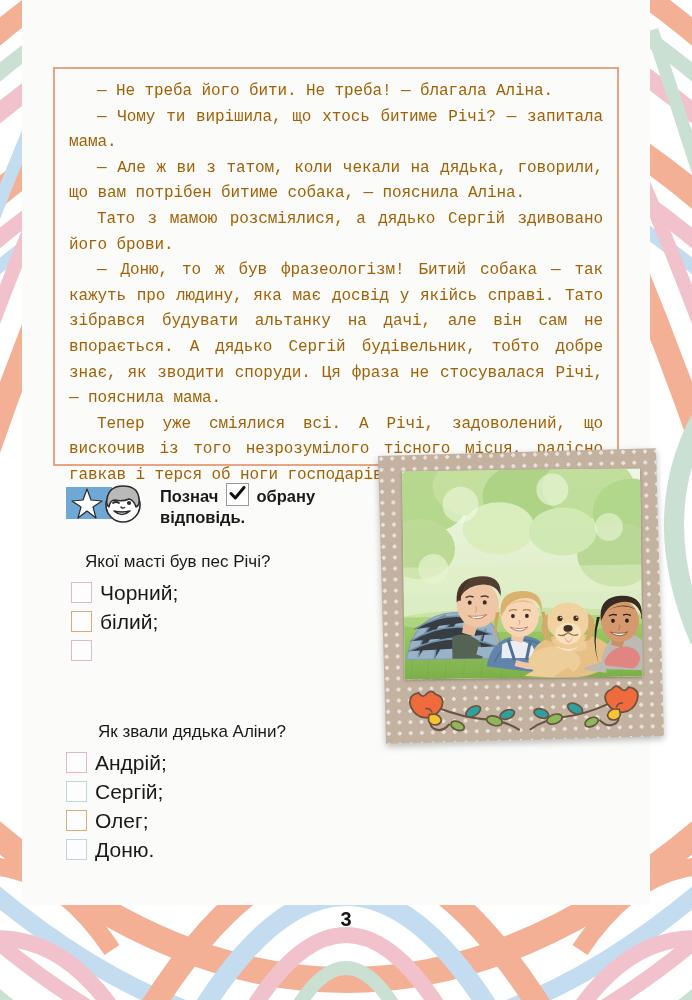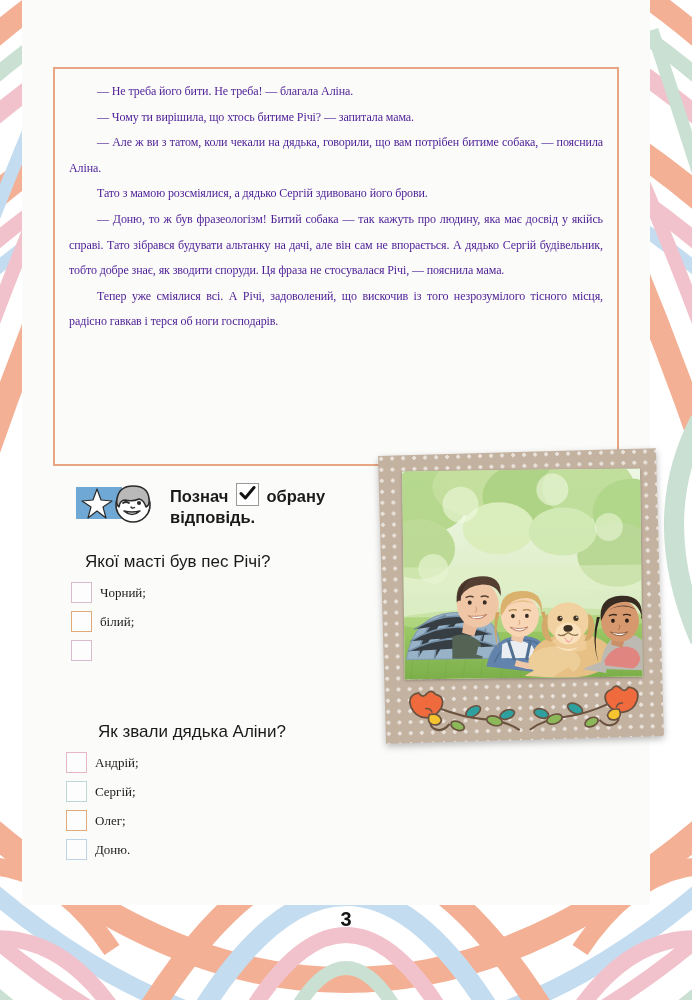--- a/index.html
+++ b/index.html
@@ -58,41 +58,40 @@
     width: 566px;
     height: 399px;
     border: 2px solid #e8a583;
     background: #fbfbfa;
     box-sizing: border-box;
     z-index: 2;
     padding: 10px 14px 0 14px;
   }
   .story-p {
     margin: 0;
-    font-size: 12px;
+    font-size: 16px;
     line-height: 25.6px;
-    color: #4c1d95;
+    color: #a16207;
     text-align: justify;
     text-indent: 28px;
     hyphens: manual;
-    font-family: Liberation Serif, serif;
+    font-family: Liberation Mono, monospace;
     letter-spacing: -0.1px;
   }
 
   
   #task-row {
     position: absolute;
     left: 66px;
     top: 481px;
     width: 320px;
     z-index: 2;
     display: flex;
     align-items: flex-start;
     gap: 10px;
-    margin-left: 10px;
   }
   #task-badge {
     flex: 0 0 auto;
     width: 84px;
     height: 44px;
     position: relative;
   }
   #task-text {
     font-size: 16.5px;
     line-height: 21px;
@@ -137,24 +136,24 @@
   }
   .opt-box {
     flex: 0 0 auto;
     width: 21px;
     height: 21px;
     border: 1.7px solid #cccccc;
     background: #fdfdfd;
     box-sizing: border-box;
   }
   .opt-label {
-    font-size: 13px;
+    font-size: 21px;
     color: #1a1a1a;
     line-height: 1;
-    font-family: Liberation Serif, serif;
+    font-family: Liberation Sans, sans-serif;
     white-space: nowrap;
   }
 
   
   #photo-card {
     position: absolute;
     left: 382px;
     top: 452px;
     width: 278px;
     height: 288px;

